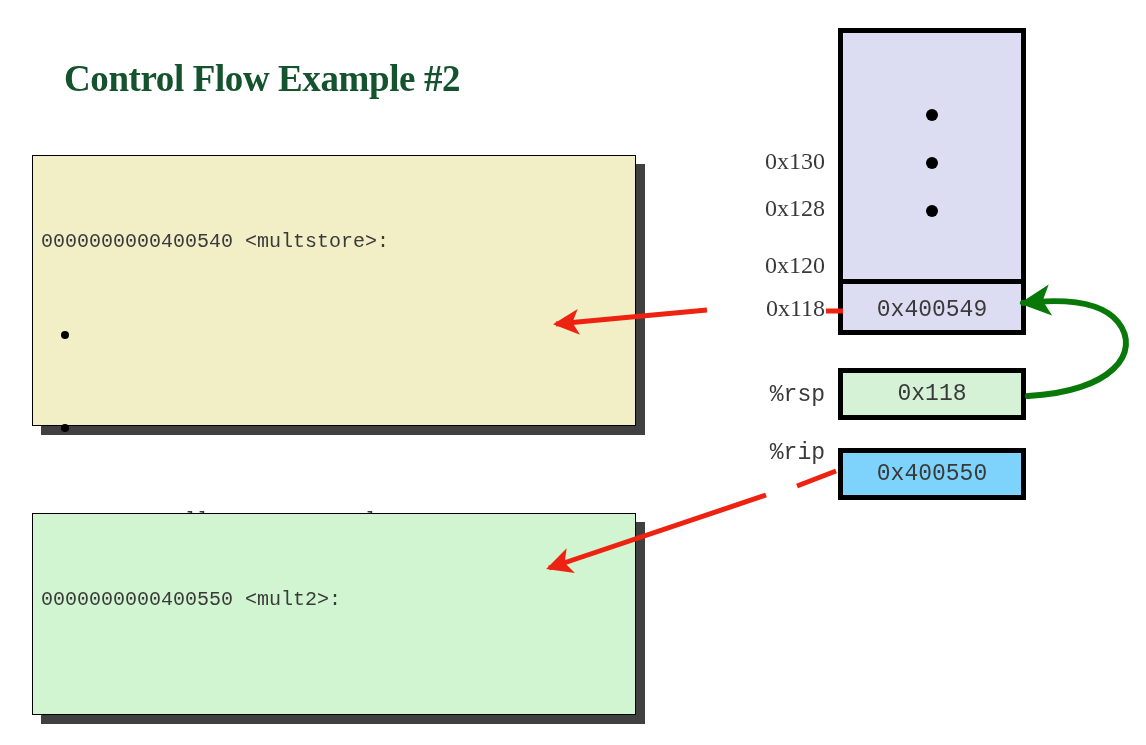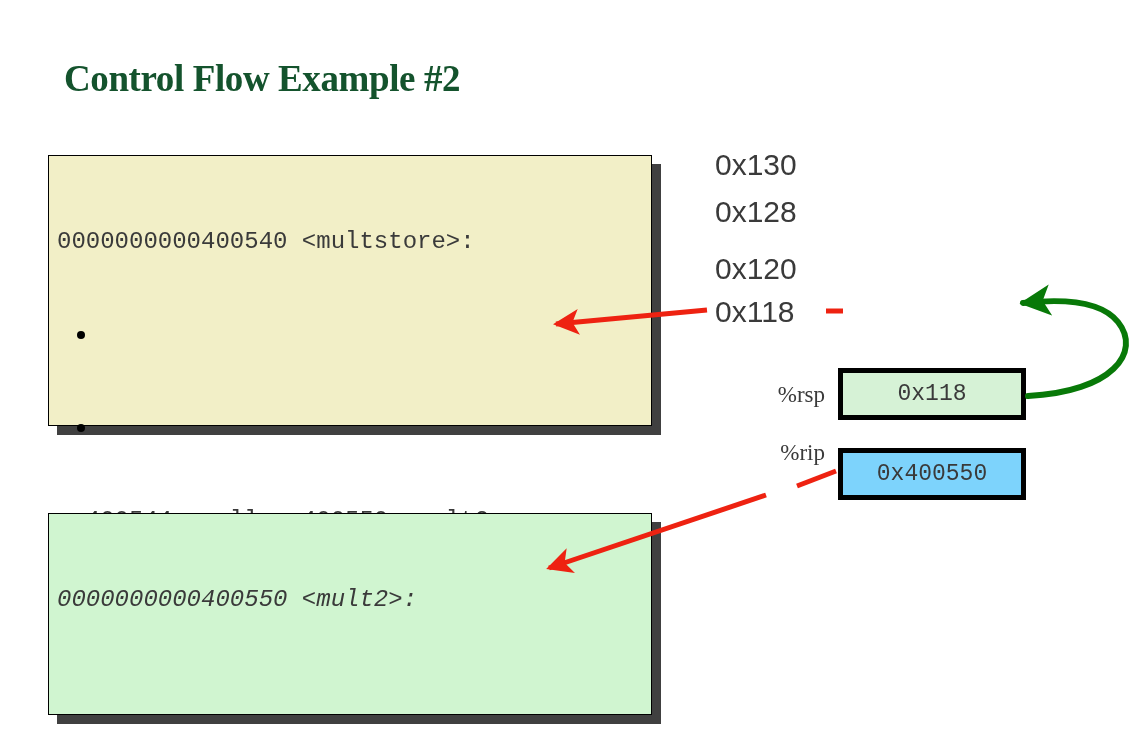--- a/index.html
+++ b/index.html
@@ -29,42 +29,40 @@
     white-space: nowrap;
     margin-left: 12px;
   }
 
   
   .codebox {
     position: absolute;
     box-sizing: border-box;
     border: 1.5px solid #000000;
     font-family: "Liberation Mono", monospace;
-    font-size: 24px;
+    font-size: 20px;
     line-height: 31px;
     color: #3a3a3a;
     white-space: pre;
     padding: 8px 0 0 8px;
     box-shadow: 9px 9px 0 0 #404040;
-    margin-left: 16px;
   }
   #code-multstore {
     left: 32px;
     top: 155px;
     width: 604px;
     height: 271px;
     background: #f2efc7;
   }
   #code-mult2 {
     left: 32px;
     top: 513px;
     width: 604px;
     height: 202px;
     background: #d0f5d0;
-    font-style: italic;
   }
   .code-line { display: block; height: 31px; }
   .code-dot-line { display: block; height: 31px; position: relative; }
   .code-dot-line .bullet {
     position: absolute;
     left: 20px;
     top: 12px;
     width: 8px;
     height: 8px;
     border-radius: 50%;
@@ -108,24 +106,24 @@
     align-items: center;
     justify-content: center;
     font-family: "Liberation Mono", monospace;
     font-size: 23px;
     color: #3a3a3a;
   }
 
   
   .addr-label {
     position: absolute;
-    font-family: Liberation Sans, sans-serif;
-    font-size: 30px;
-    color: #3a3a3a;
-    text-align: left;
+    font-family: Liberation Serif, serif;
+    font-size: 24px;
+    color: #3a3a3a;
+    text-align: right;
     width: 110px;
     left: 715px;
     white-space: nowrap;
   }
 
   
   .reg-box {
     position: absolute;
     left: 838px;
     width: 188px;
@@ -139,21 +137,21 @@
     font-size: 23px;
     color: #3a3a3a;
   }
   #reg-rsp-box { top: 368px; background: #d6f2d6; }
   #reg-rip-box { top: 448px; background: #7dd3fc; }
   .reg-label {
     position: absolute;
     width: 110px;
     left: 715px;
     text-align: right;
-    font-family: Liberation Serif, serif;
+    font-family: Liberation Mono, monospace;
     font-size: 23px;
     color: #3a3a3a;
     white-space: nowrap;
   }
   #reg-rsp-label { top: 382px; }
   #reg-rip-label { top: 440px; }
 
   
   #arrows {
     position: absolute;
@@ -185,20 +183,28 @@
     
     
     
   </div>
 
   <div class="addr-label" style="top:148px;">0x130</div>
   <div class="addr-label" style="top:195px;">0x128</div>
   <div class="addr-label" style="top:252px;">0x120</div>
   <div class="addr-label" style="top:295px;">0x118</div>
 
+  <div id="stack-outer">
+    <div id="stack-upper">
+      <span class="stack-bullet" style="top:76px;"></span>
+      <span class="stack-bullet" style="top:124px;"></span>
+      <span class="stack-bullet" style="top:172px;"></span>
+    </div>
+    <div id="stack-cell-value">0x400549</div>
+  </div>
 
   <div class="reg-label" id="reg-rsp-label">%rsp</div>
   <div class="reg-box" id="reg-rsp-box">0x118</div>
 
   <div class="reg-label" id="reg-rip-label">%rip</div>
   <div class="reg-box" id="reg-rip-box">0x400550</div>
 
   <svg id="arrows" viewBox="0 0 1146 745" xmlns="http://www.w3.org/2000/svg">
     <defs>
       <marker id="red-head" markerWidth="6" markerHeight="6" refX="4.6" refY="3" orient="auto" markerUnits="strokeWidth">

